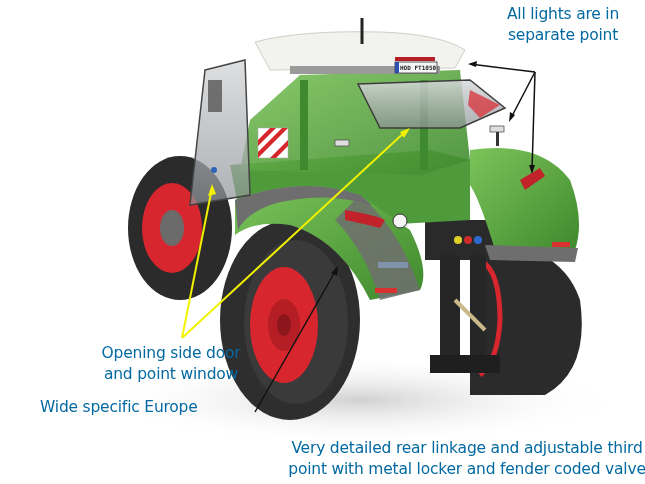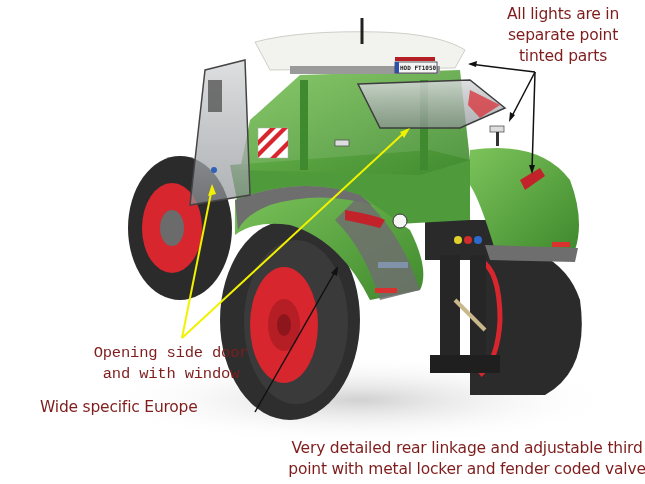--- a/index.html
+++ b/index.html
@@ -1,22 +1,22 @@
 <!DOCTYPE html>
 <html><head>
 <meta charset="utf-8">
 <style>
   html, body { margin: 0; padding: 0; background: #ffffff; }
   body { width: 645px; height: 484px; position: relative; overflow: hidden;
          font-family: "DejaVu Sans", "Liberation Sans", sans-serif; color: #1a1a1a; }
   .canvas { position: absolute; left: 0; top: 0; width: 645px; height: 484px; }
-  .callout { position: absolute; font-size: 15.5px; line-height: 21px; color: #7f1d1d; letter-spacing: -0.2px; }
+  .callout { position: absolute; font-size: 15.5px; line-height: 21px; color: #0369a1; letter-spacing: -0.2px; }
   .callout span { display: block; }
   .c-lights { left: 488px; top: 4px; width: 150px; text-align: center; }
-  .c-door { left: 86px; top: 343px; width: 170px; text-align: center; font-family: Liberation Mono, monospace; }
+  .c-door { left: 86px; top: 343px; width: 170px; text-align: center; }
   .c-fender { left: 40px; top: 397px; width: 220px; text-align: left; }
   .c-linkage { left: 277px; top: 438px; width: 380px; text-align: center; }
   .plate-text { font-family: "DejaVu Sans Mono", monospace; font-size: 6px; font-weight: bold; fill: #222; }
 </style>
 </head>
 <body>
 
 <div class="canvas">
   <svg width="645" height="484" viewBox="0 0 645 484">
     <defs>
@@ -141,26 +141,25 @@
     <g>
       <line x1="255" y1="412" x2="336" y2="270" stroke="#111" stroke-width="1.5"></line>
       <polygon points="338,266 331,273 337,276" fill="#111"></polygon>
     </g>
   </svg>
 </div>
 
 <div class="callout c-lights">
   <span>All lights are in</span>
   <span>separate point</span>
-  <span>tinted parts</span>
 </div>
 
 <div class="callout c-door">
   <span>Opening side door</span>
-  <span>and with window</span>
+  <span>and point window</span>
 </div>
 
 <div class="callout c-fender">
   <span>Wide specific Europe</span>
 </div>
 
 <div class="callout c-linkage">
   <span>Very detailed rear linkage and adjustable third</span>
   <span>point with metal locker and fender coded valve</span>
 </div>

